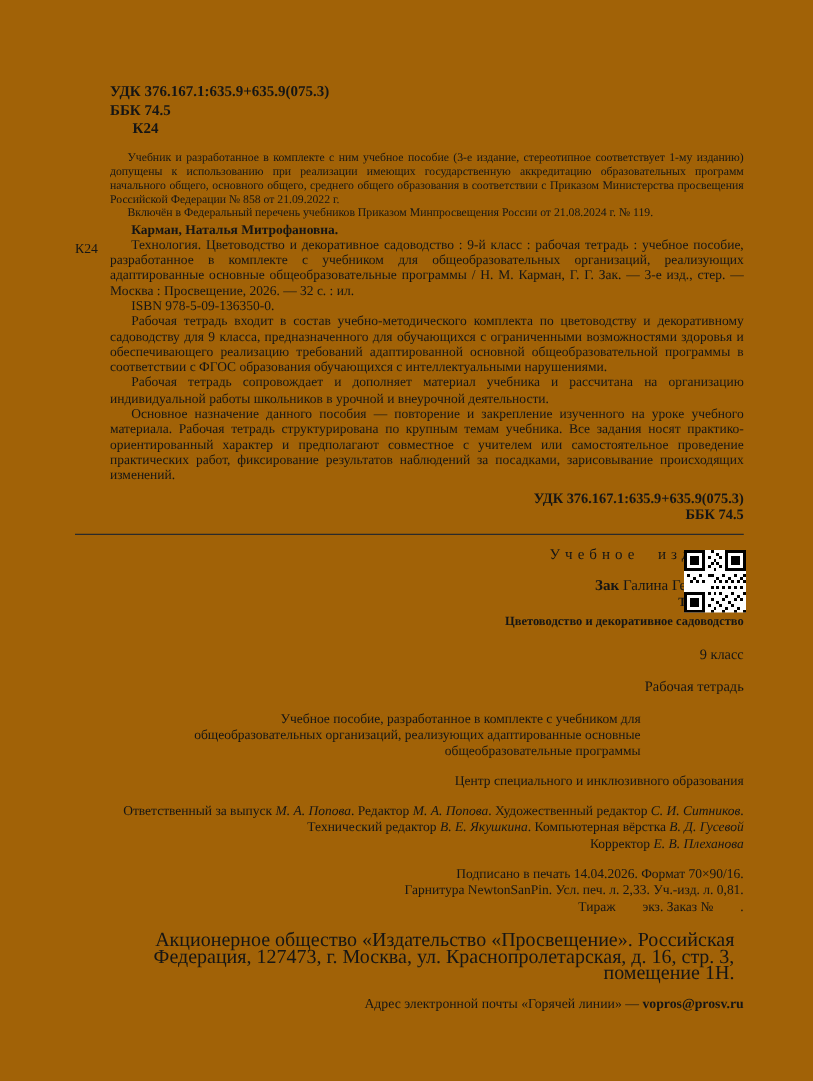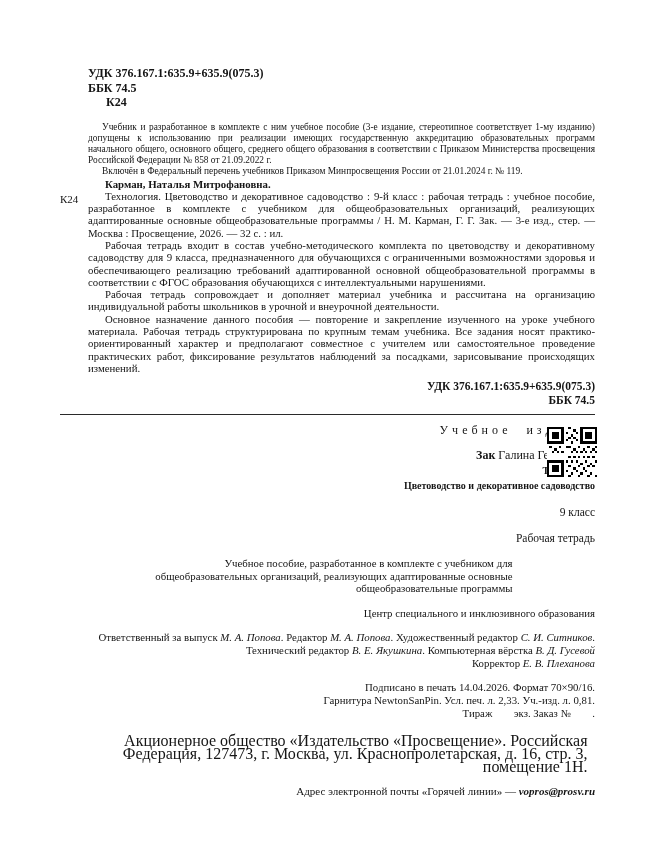--- a/index.html
+++ b/index.html
@@ -1,17 +1,17 @@
 <!DOCTYPE html>
 <html><head>
 <meta charset="utf-8">
 <style>
   html,body { margin:0; padding:0; background:#e8e8e8; }
   .page {
-    width:650px; height:865px; background:#ffffff; margin:0 auto;
+    width:650px; height:865px; background:#a16207; margin:0 auto;
     font-family:"Liberation Serif","DejaVu Serif",serif; color:#151515;
     box-sizing:border-box; padding:66px 55px 0 60px; position:relative;
     overflow:hidden;
   }
   .indent28 { margin-left:28px; }
   
   .codes-top { font-size:12px; font-weight:bold; line-height:14.5px; }
   .codes-top .k24 { padding-left:18px; }
   
   .notice { font-size:9.4px; line-height:11.2px; text-align:justify; margin:12px 0 0 28px; }
@@ -31,43 +31,44 @@
   .grade { margin-top:13px; font-size:11.5px; }
   .kind { margin-top:13px; font-size:11.5px; }
   .desc { margin:12px auto 0; max-width:370px; font-size:10.8px; line-height:12.8px; }
   .center-dept { margin-top:12px; font-size:10.8px; }
   .staff { margin:11px auto 0; max-width:555px; font-size:10.8px; line-height:13px; }
   .staff i, .corrector i { font-style:italic;margin-top:36px; }
   .corrector { font-size:10.8px; margin-top:0; }
   .printinfo { font-size:10.8px; line-height:13.2px; }
   .publisher { margin:13px auto 0; max-width:520px; font-size:16px; line-height:13.2px; }
   .email { margin-top:12px; font-size:11px; }
-  .email b { font-weight:bold;font-style:italic; }
+  .email b { font-weight:bold; }
   .qr { position:absolute; right:-2px; top:3px; width:50px; height:50px; }
 </style>
 </head>
 <body>
 
 <div class="page">
 
   <div class="codes-top indent28">
     <div>УДК 376.167.1:635.9+635.9(075.3)</div>
     <div>ББК 74.5</div>
     <div class="k24">К24</div>
   </div>
 
   <div class="notice">
     <p>Учебник и разработанное в комплекте с ним учебное пособие (3-е издание, стереотипное соответствует 1-му изданию) допущены к использованию при реализации имеющих государственную аккредитацию образовательных программ начального общего, основного общего, среднего общего образования в соответствии с Приказом Министерства просвещения Российской Федерации № 858 от 21.09.2022 г.</p>
-    <p>Включён в Федеральный перечень учебников Приказом Минпросвещения России от 21.01.2024 г. № 119.</p>
+    <p>Включён в Федеральный перечень учебников Приказом Минпросвещения России от 21.08.2024 г. № 119.</p>
   </div>
 
   <div class="bib">
     <span class="k24-margin">К24</span>
     <p class="author-head">Карман, Наталья Митрофановна.</p>
     <p>Технология. Цветоводство и декоративное садоводство : 9-й класс : рабочая тетрадь : учебное пособие, разработанное в комплекте с учебником для общеобразовательных организаций, реализующих адаптированные основные общеобразовательные программы / Н. М. Карман, Г. Г. Зак. — 3-е изд., стер. — Москва : Просвещение, 2026. — 32 с. : ил.</p>
+    <p>ISBN 978-5-09-136350-0.</p>
     <p>Рабочая тетрадь входит в состав учебно-методического комплекта по цветоводству и декоративному садоводству для 9 класса, предназначенного для обучающихся с ограниченными возможностями здоровья и обеспечивающего реализацию требований адаптированной основной общеобразовательной программы в соответствии с ФГОС образования обучающихся с интеллектуальными нарушениями.</p>
     <p>Рабочая тетрадь сопровождает и дополняет материал учебника и рассчитана на организацию индивидуальной работы школьников в урочной и внеурочной деятельности.</p>
     <p>Основное назначение данного пособия — повторение и закрепление изученного на уроке учебного материала. Рабочая тетрадь структурирована по крупным темам учебника. Все задания носят практико-ориентированный характер и предполагают совместное с учителем или самостоятельное проведение практических работ, фиксирование результатов наблюдений за посадками, зарисовывание происходящих изменений.</p>
   </div>
 
   <div class="codes-bottom">
     <div>УДК 376.167.1:635.9+635.9(075.3)</div>
     <div>ББК 74.5</div>
   </div>
 

